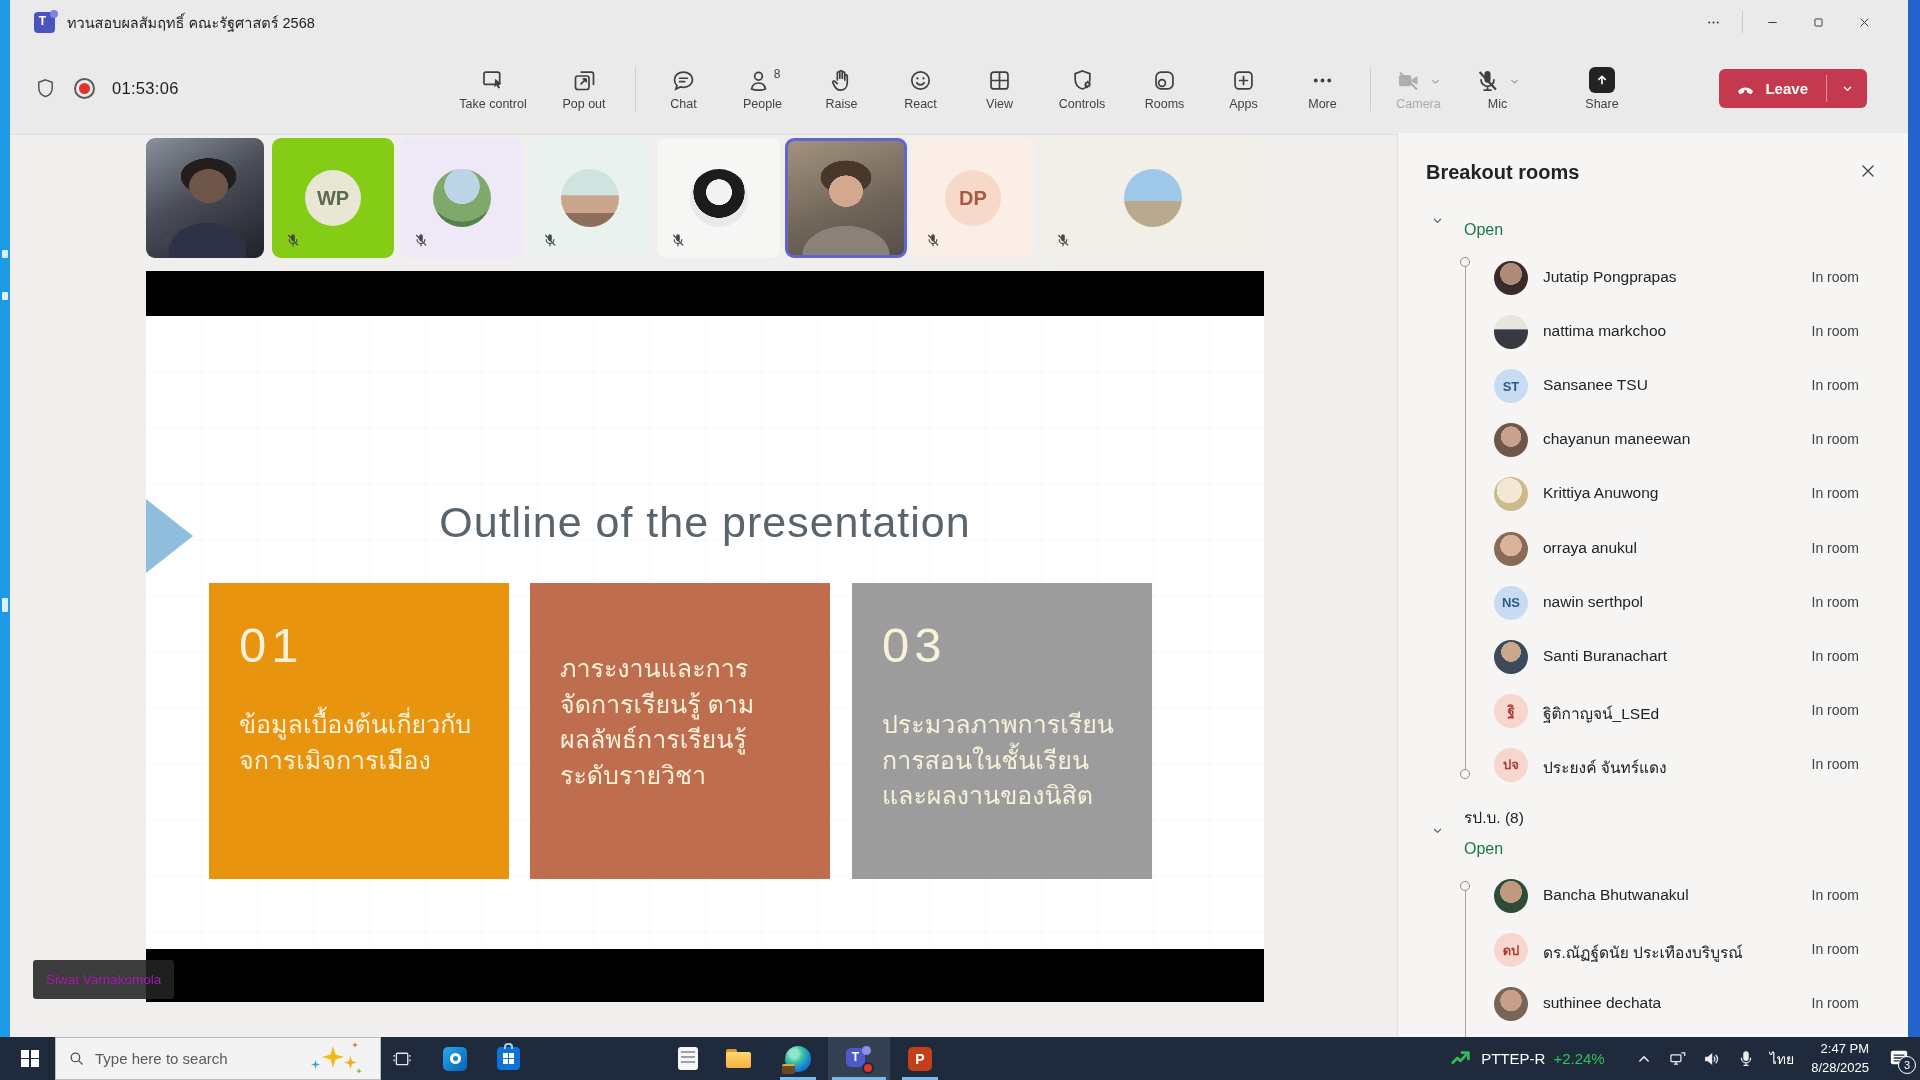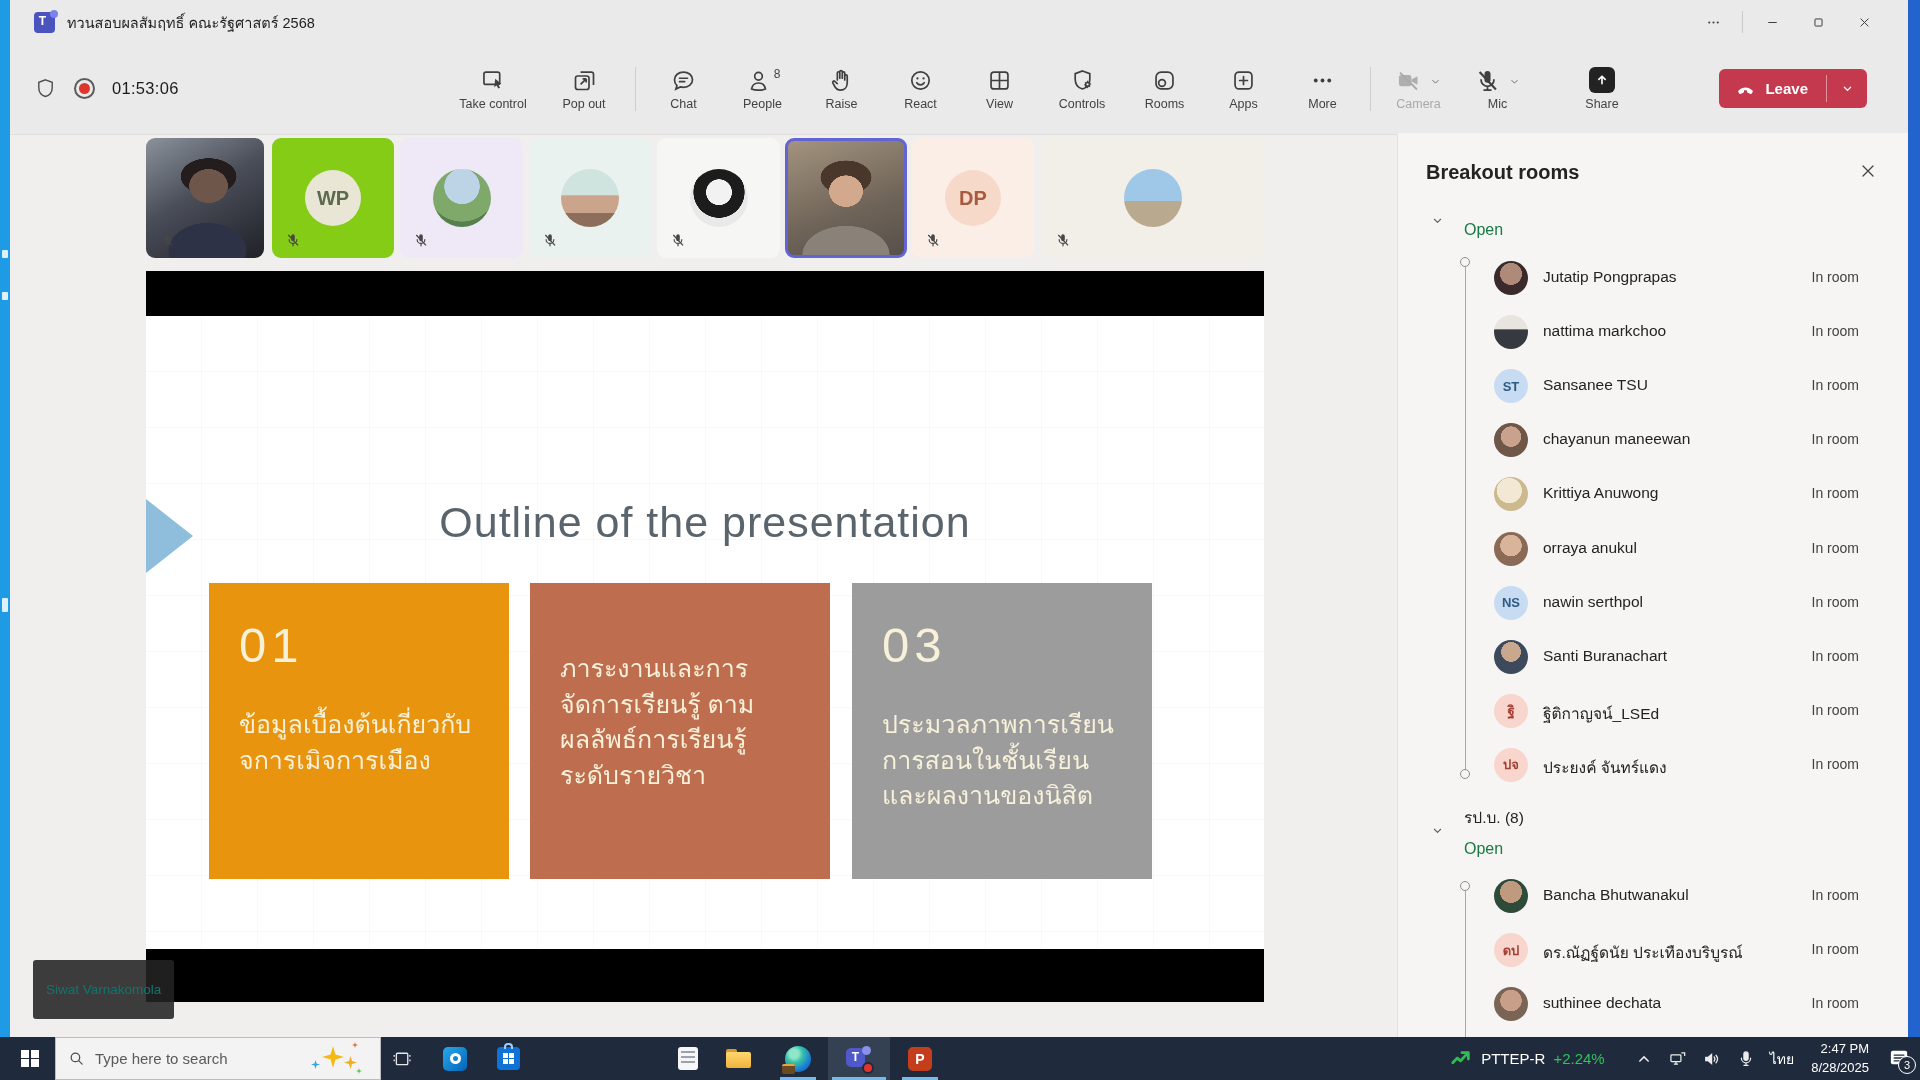--- a/index.html
+++ b/index.html
@@ -77,21 +77,21 @@
   #bar-bottom{position:absolute;left:146px;top:949px;width:1118px;height:53px;background:#000;}
   #slide{position:absolute;left:146px;top:316px;width:1118px;height:633px;background-color:#fff;overflow:hidden;
     background-image:linear-gradient(rgba(120,130,140,0) 55px, rgba(120,130,140,.09) 56px),
                      linear-gradient(90deg, rgba(120,130,140,0) 55px, rgba(120,130,140,.09) 56px);
     background-size:56px 56px;}
   #slide-arrow{position:absolute;left:0;top:183px;width:0;height:0;border-left:47px solid #8fbedd;border-top:37px solid transparent;border-bottom:37px solid transparent;}
   #slide-title{position:absolute;left:0;top:182px;width:100%;text-align:center;font-size:43px;color:#5a646d;letter-spacing:1px;}
   .sbox{position:absolute;top:267px;width:300px;height:296px;padding:34px 28px 0 30px;color:#f8f1da;}
   .sbox .num{font-size:49px;letter-spacing:5px;font-weight:500;}
   .sbox .body{margin-top:34px;font-size:25px;line-height:1.42;}
-  #presenter-chip{position:absolute;left:33px;top:960px;background:rgba(35,35,35,.88);color:#0f766e;font-size:13.5px;padding:22px 13px;border-radius:3px;z-index:5;}
+  #presenter-chip{position:absolute;left:33px;top:960px;background:rgba(35,35,35,.88);color:#a21caf;font-size:13.5px;padding:12px 13px;border-radius:3px;z-index:5;}
   
   #panel{position:absolute;left:1397px;top:133px;width:511px;height:904px;background:#f6f5f4;border-left:1px solid #e2e1e0;overflow:hidden;}
   #panel-title{position:absolute;left:28px;top:28px;font-size:20px;font-weight:700;color:#232323;}
   #panel-close{position:absolute;right:26px;top:28px;width:24px;height:24px;color:#424242;}
   #panel-close svg{width:20px;height:20px;}
   .grp-chev{position:absolute;width:15px;height:15px;color:#5f5f5f;}
   .grp-chev svg{width:15px;height:15px;}
   .grp-name{position:absolute;left:66px;font-size:15.5px;color:#232323;}
   .grp-open{position:absolute;left:66px;font-size:16px;}
   .m-row{position:absolute;left:0;width:511px;height:34px;}

